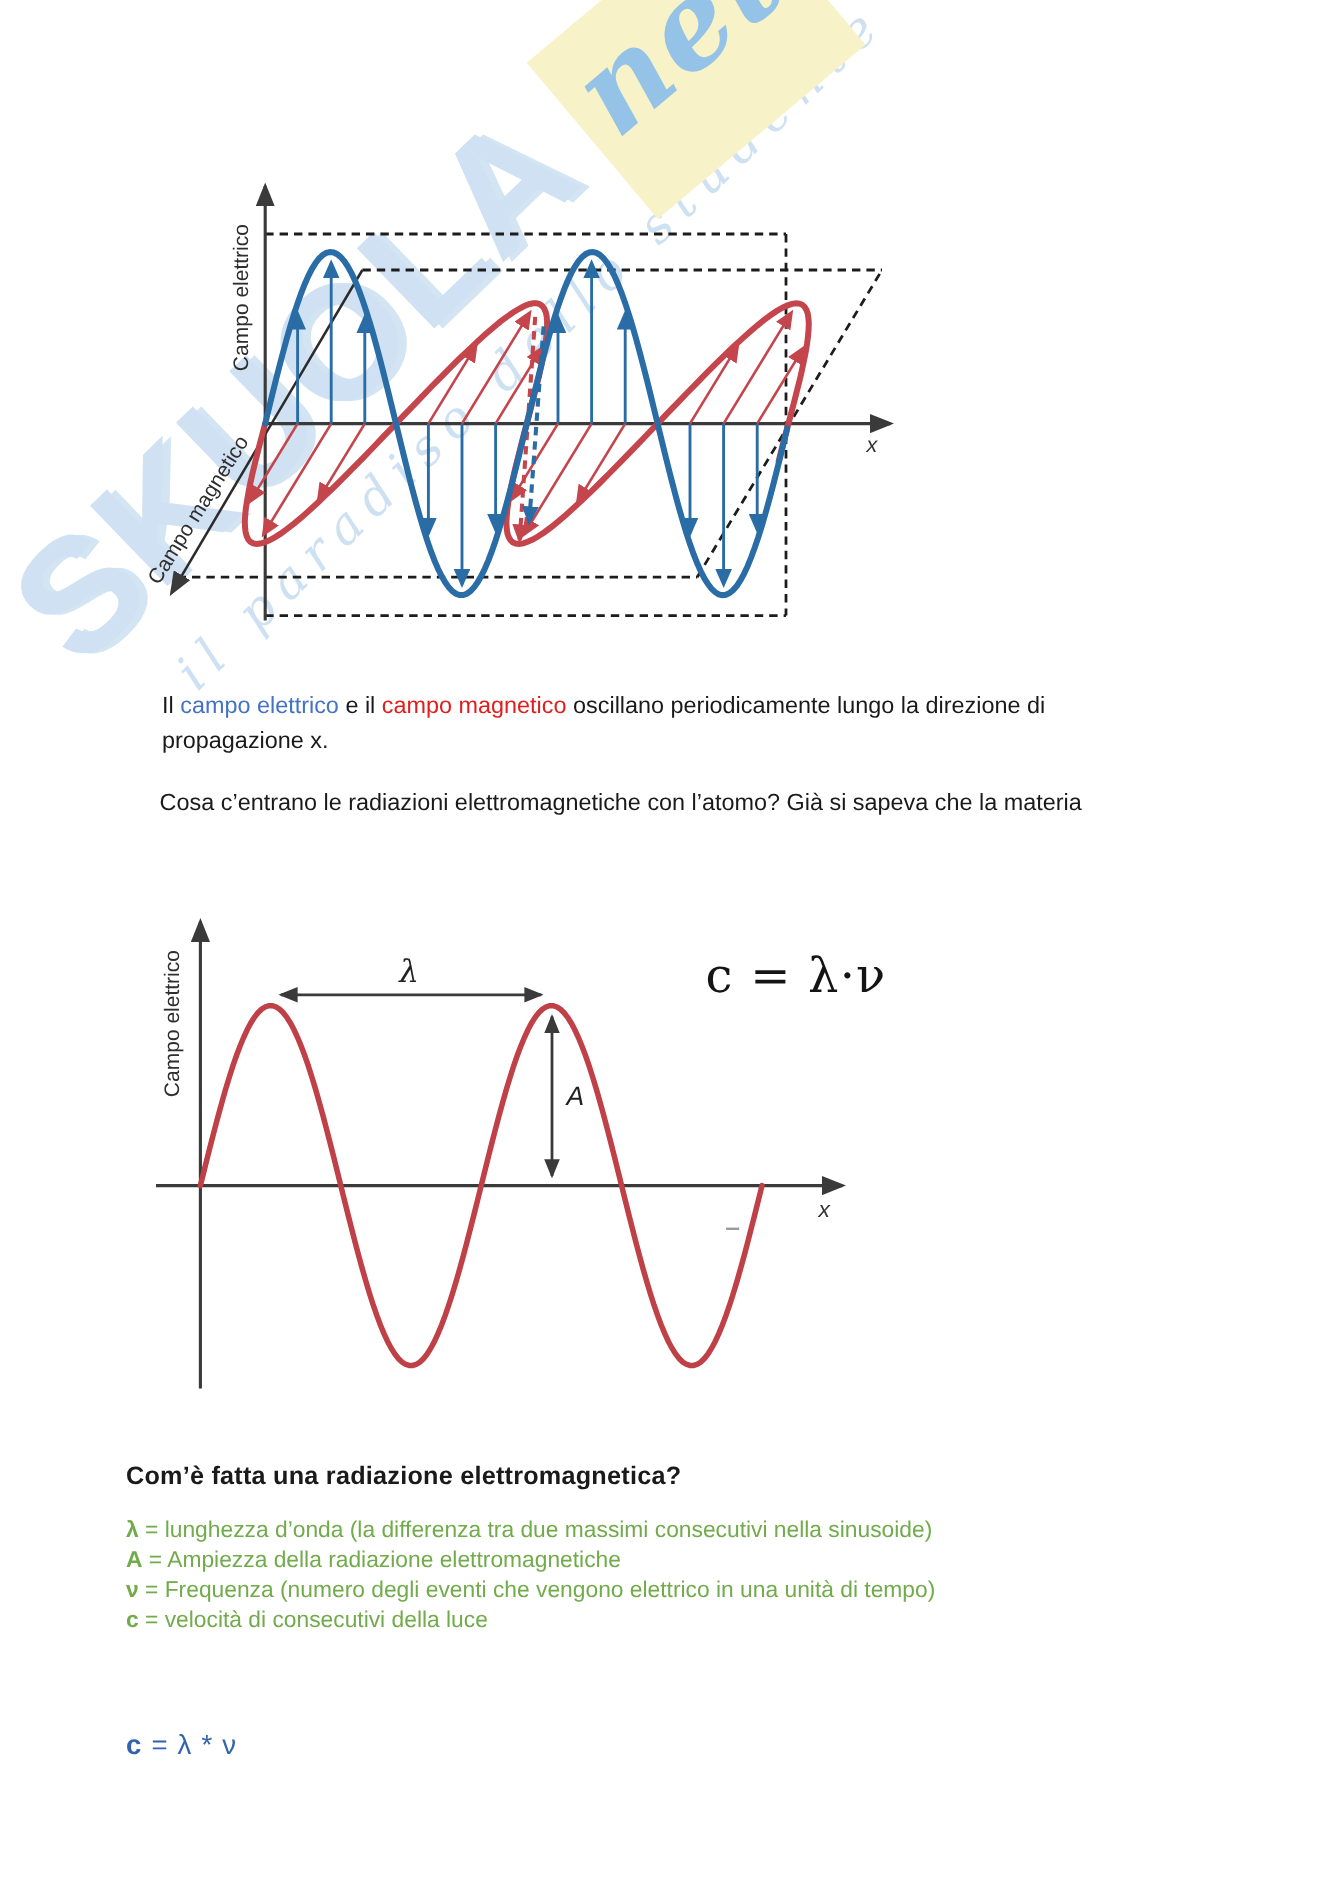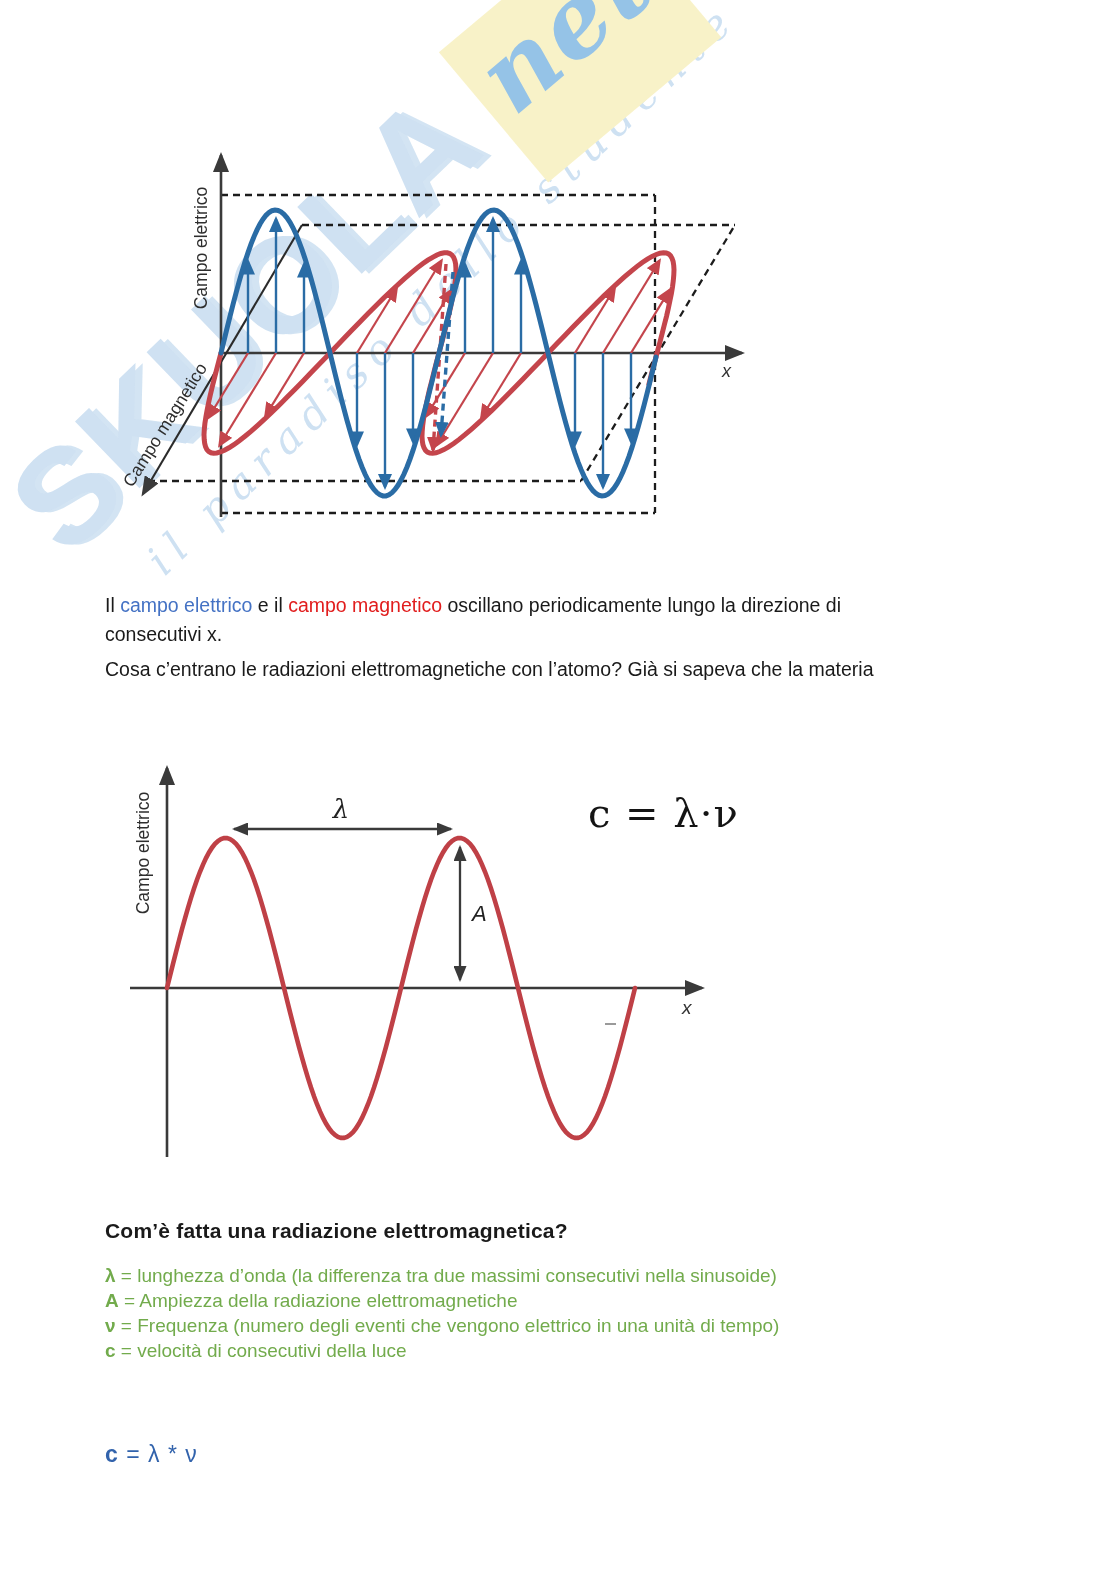--- a/index.html
+++ b/index.html
@@ -19,21 +19,21 @@
   svg.overlay{position:absolute;left:0;top:0;z-index:2;}
   
   .txt{position:absolute;left:105px;z-index:3;font-size:19.5px;line-height:29px;}
   .c-blue{color:#4472c4;}
   .c-red{color:#e11d1d;}
   .heading{top:1216px;font-size:21px;font-weight:bold;letter-spacing:.2px;}
   .green{top:1263px;color:#72ab4c;font-size:19px;line-height:25px;}
   .green b{font-weight:bold;}
   .formula-bottom{top:1440px;color:#3263ac;font-size:23px;letter-spacing:1px;}
   .formula-bottom b{font-weight:bold;}
-  .p1{top:591px;} .p2{top:655px;}
+  .p1{top:574px;margin-left:30px;} .p2{top:655px;margin-left:28px;}
 </style>
 </head>
 <body>
 
 <div class="page">
 
   <div class="wm">
     <span class="wm-line1"><span>SKUOLA</span><span class="wm-net">net</span></span>
     <span class="wm-tag">il paradiso dello studente</span>
   </div>
@@ -129,21 +129,21 @@
       <text x="472" y="921" font-size="22" font-style="italic" fill="#222">A</text>
 
       <text x="588" y="827" font-size="40" font-family="DejaVu Serif, serif" fill="#141414" letter-spacing="1">c = λ·ν</text>
 
       <line x1="605" y1="1024" x2="616" y2="1024" stroke="#9a9a9a" stroke-width="2"></line>
     </g>
   </svg>
 
   <div class="txt p1">
     <div><span>Il </span><span class="c-blue">campo elettrico</span><span> e il </span><span class="c-red">campo magnetico</span><span> oscillano periodicamente lungo la direzione di</span></div>
-    <div>consecutivi x.</div>
+    <div>propagazione x.</div>
   </div>
 
   <div class="txt p2">
     <div>Cosa c’entrano le radiazioni elettromagnetiche con l’atomo? Già si sapeva che la materia</div>
   </div>
 
   <div class="txt heading">Com’è fatta una radiazione elettromagnetica?</div>
 
   <div class="txt green">
     <div><b>λ</b><span> = lunghezza d’onda (la differenza tra due massimi consecutivi nella sinusoide)</span></div>

